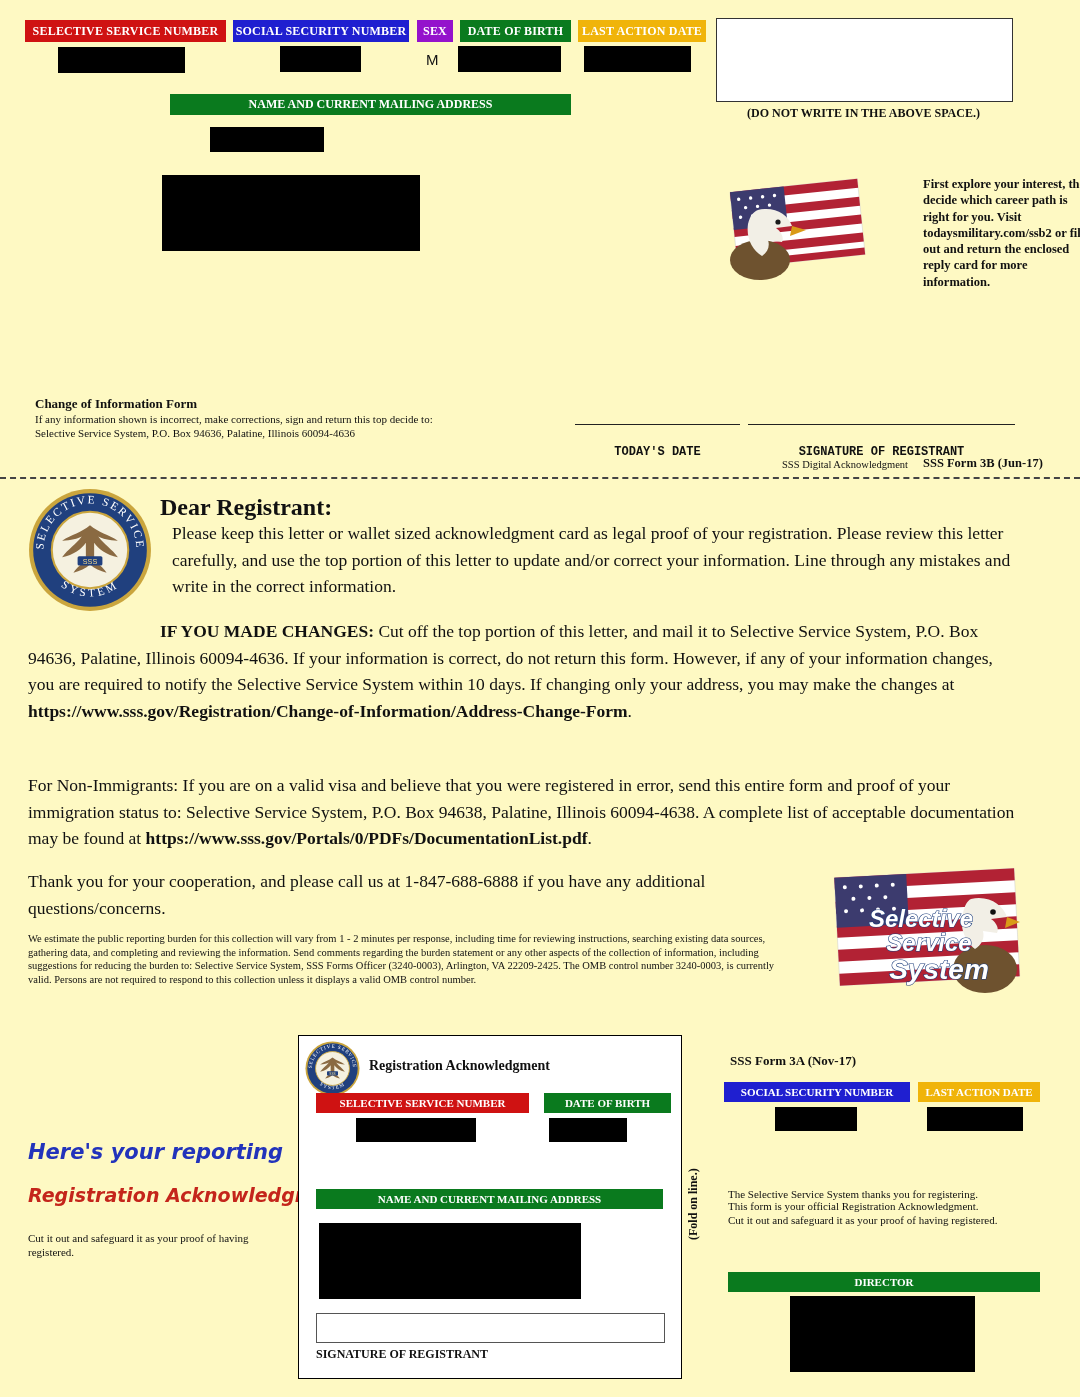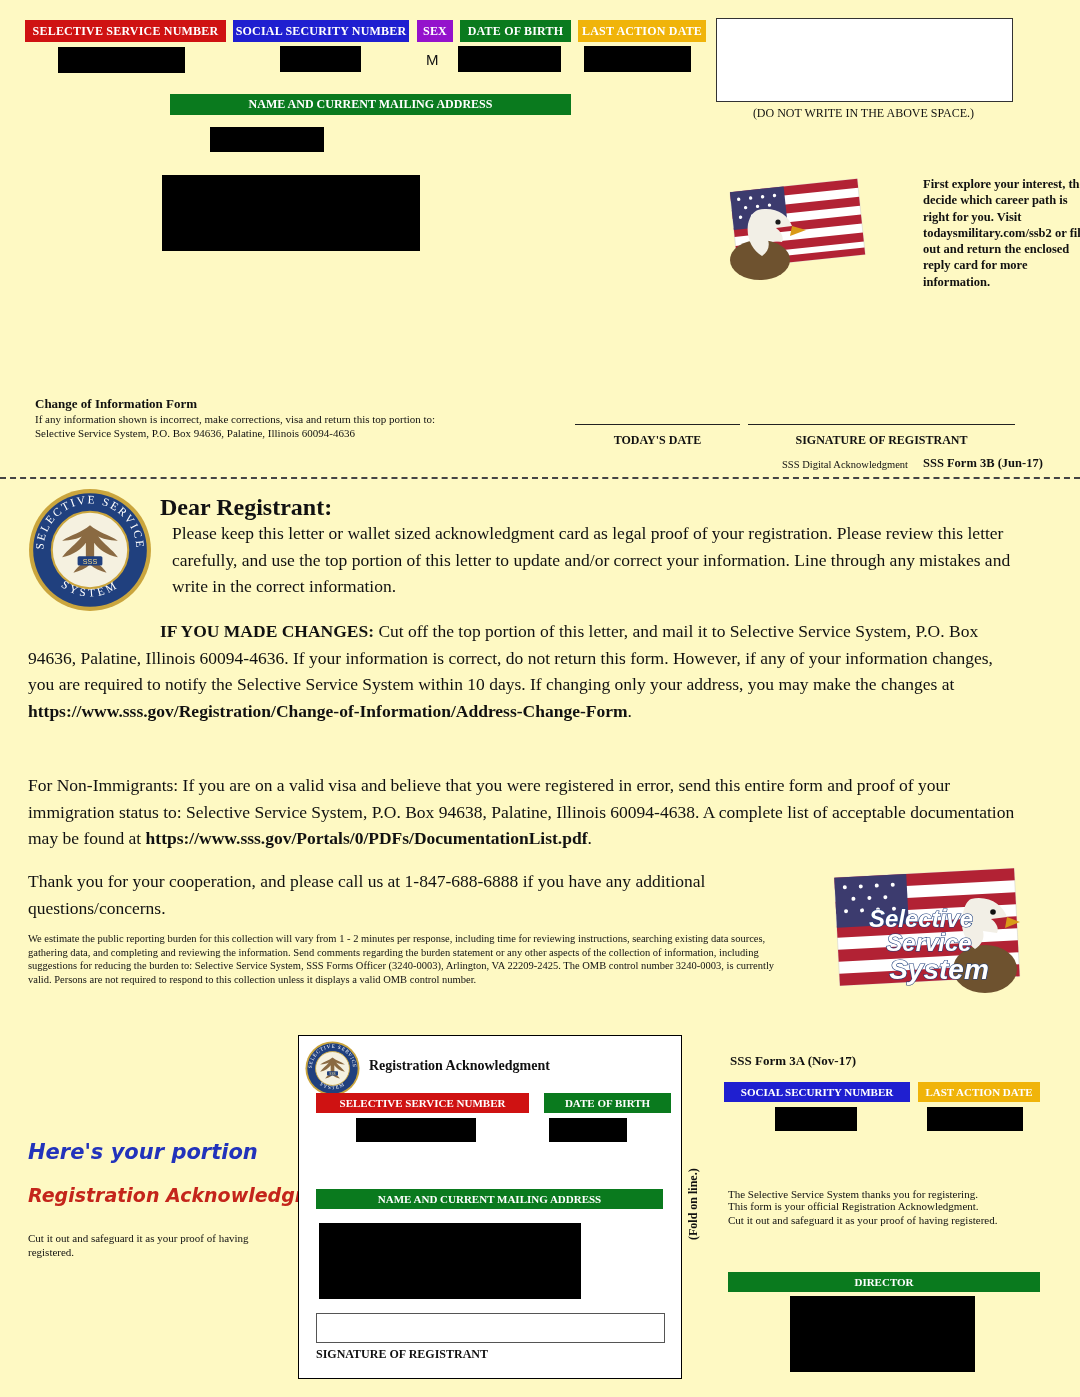--- a/index.html
+++ b/index.html
@@ -3,22 +3,22 @@
 <meta charset="utf-8">
 <style>
   html,body{margin:0;padding:0;background:#ffffff;}
   .page{position:relative;width:1080px;height:1397px;background:#fef9c3;font-family:"Liberation Serif",serif;color:#111;overflow:hidden;}
   .abs{position:absolute;}
   .chip{position:absolute;display:flex;align-items:center;justify-content:center;color:#fff;font-weight:bold;font-size:12px;height:22px;letter-spacing:.2px;}
   .bar{position:absolute;display:flex;align-items:center;justify-content:center;color:#fff;font-weight:bold;font-size:12px;height:21px;}
   .bar-sm{position:absolute;display:flex;align-items:center;justify-content:center;color:#fff;font-weight:bold;font-size:11px;height:20px;}
   .redact{position:absolute;background:#000;}
   .whitebox{position:absolute;background:#fff;border:1px solid #333;}
-  .caption{position:absolute;font-weight:normal;font-size:12px;text-align:center;}
-  .sigline{position:absolute;border-top:1.5px solid #222;text-align:center;font-weight:bold;font-size:12px;padding-top:8px;}
+  .caption{position:absolute;font-weight:bold;font-size:12px;text-align:center;}
+  .sigline{position:absolute;border-top:1.5px solid #222;text-align:center;font-weight:bold;font-size:12px;padding-top:20px;font-family:Liberation Mono, monospace;}
   .body-text{position:absolute;font-size:17.5px;line-height:1.52;}
   .small{font-size:11px;line-height:1.25;}
   .fineprint{position:absolute;font-size:10.5px;line-height:1.3;}
   .adtext{position:absolute;font-weight:bold;font-size:12.5px;line-height:1.3;}
   .dashsep{position:absolute;left:0;width:1080px;border-top:2px dashed #444;}
   .fold{position:absolute;font-weight:bold;font-size:12px;transform:rotate(-90deg);transform-origin:top left;white-space:nowrap;}
   .promo1{position:absolute;font-family:"DejaVu Sans",sans-serif;font-style:italic;font-weight:bold;font-size:21px;}
   .promo2{position:absolute;font-family:"DejaVu Sans",sans-serif;font-style:italic;font-weight:bold;font-size:19px;}
   .cardbox{position:absolute;border:1.5px solid #000;background:#fff;}
   .sigbox{position:absolute;background:#fff;border:1px solid #555;}
@@ -71,21 +71,21 @@
         <circle cx="66" cy="40" r="1.7" fill="#fff"></circle>
     </g>
     <ellipse cx="48" cy="88" rx="30" ry="20" fill="#6e522f"></ellipse>
     <path d="M46 38 C62 34 76 42 80 54 L64 56 C70 60 72 66 70 70 L56 68 C58 74 56 80 50 84 C40 78 34 66 36 52 C38 44 41 40 46 38 Z" fill="#f2efe6"></path>
     <path d="M80 54 L94 58 L78 64 Z" fill="#d99a17"></path>
     <circle cx="66" cy="50" r="2.6" fill="#1a1a1a"></circle>
   </svg>
   <div class="adtext" style="left:875px;top:176px;width:172px;margin-left:48px;">First explore your interest, then decide which career path is right for you.  Visit todaysmilitary.com/ssb2 or fill out and return the enclosed reply card for more information.</div>
 
   <div class="boldlbl" style="left:35px;top:396px;font-size:13px;">Change of Information Form</div>
-  <div class="abs small" style="left:35px;top:413px;">If any information shown is incorrect, make corrections, visa and return this top portion to:</div>
+  <div class="abs small" style="left:35px;top:413px;">If any information shown is incorrect, make corrections, sign and return this top decide to:</div>
   <div class="abs small" style="left:35px;top:427px;">Selective Service System, P.O. Box 94636, Palatine, Illinois 60094-4636</div>
 
   <div class="sigline" style="left:575px;top:424px;width:165px;">TODAY'S DATE</div>
   <div class="sigline" style="left:748px;top:424px;width:267px;">SIGNATURE OF REGISTRANT</div>
 
   <div class="abs" style="left:782px;top:459px;font-size:10.5px;">SSS Digital Acknowledgment</div>
   <div class="boldlbl" style="left:923px;top:456px;font-size:12.5px;text-align:center;">SSS Form 3B (Jun-17)</div>
 
   <div class="dashsep" style="top:477px;"></div>
 
@@ -147,21 +147,21 @@
     </g>
     <ellipse cx="152" cy="106" rx="32" ry="24" fill="#6e522f"></ellipse>
     <path d="M138 36 C156 32 170 42 174 54 L158 56 C164 60 166 66 164 70 L150 68 C152 76 148 82 142 86 C132 78 126 64 130 50 C132 42 134 38 138 36 Z" fill="#f2efe6"></path>
     <path d="M174 54 L187 59 L172 65 Z" fill="#d99a17"></path>
     <circle cx="160" cy="49" r="2.8" fill="#111111"></circle>
     <text x="88" y="64" text-anchor="middle" font-size="24" font-weight="bold" font-style="italic" font-family="Liberation Sans, sans-serif" fill="#ffffff" stroke="#1e3f7d" stroke-width="1.2" paint-order="stroke">Selective</text>
     <text x="96" y="88" text-anchor="middle" font-size="24" font-weight="bold" font-style="italic" font-family="Liberation Sans, sans-serif" fill="#ffffff" stroke="#1e3f7d" stroke-width="1.2" paint-order="stroke">Service</text>
     <text x="106" y="116" text-anchor="middle" font-size="28" font-weight="bold" font-style="italic" font-family="Liberation Sans, sans-serif" fill="#ffffff" stroke="#1e3f7d" stroke-width="1.2" paint-order="stroke">System</text>
   </svg>
 
-  <div class="promo1" style="left: 28px; top: 1140px; color: rgb(34, 51, 187);">Here's your portion</div>
+  <div class="promo1" style="left: 28px; top: 1140px; color: rgb(34, 51, 187);">Here's your reporting</div>
   <div class="promo2" style="left: 28px; top: 1184px; color: rgb(196, 37, 27);">Registration Acknowledgment</div>
   <div class="abs small" style="left:28px;top:1232px;width:240px;">Cut it out and safeguard it as your proof of having registered.</div>
 
   <div class="cardbox" style="left:298px;top:1035px;width:382px;height:342px;">
     <svg class="abs" style="left:6px;top:5px;width:55px;height:55px;" viewBox="0 0 120 120" aria-hidden="true">
       <circle cx="60" cy="60" r="59" fill="#caa53d"></circle>
       <circle cx="60" cy="60" r="55" fill="#20407e"></circle>
       <circle cx="60" cy="60" r="37" fill="#f5f1e0" stroke="#caa53d" stroke-width="2"></circle>
       <defs>
         <path id="sealTopB" d="M60,60 m-45,0 a45,45 0 1,1 90,0"></path>

